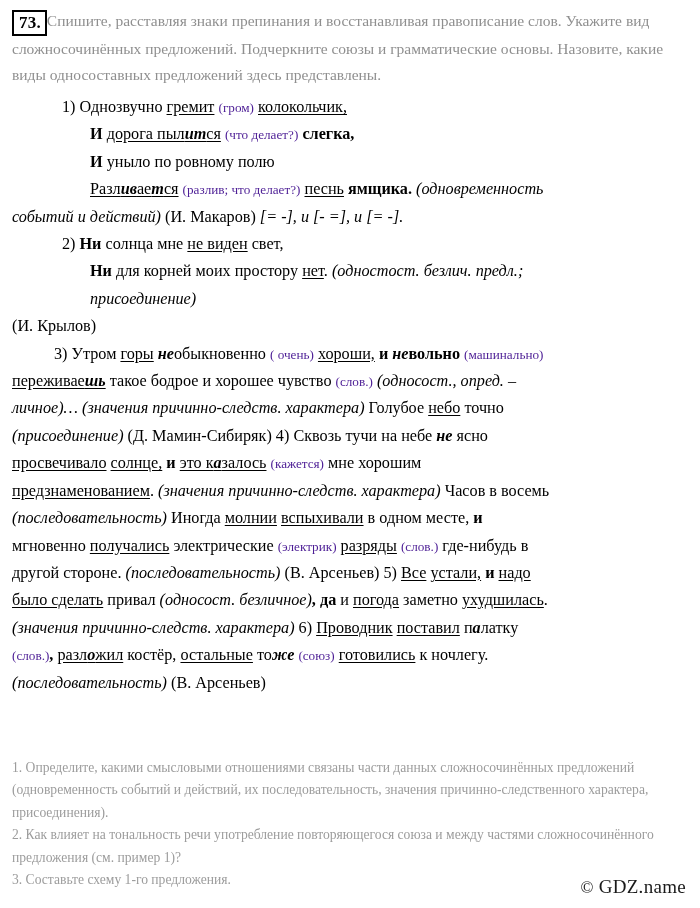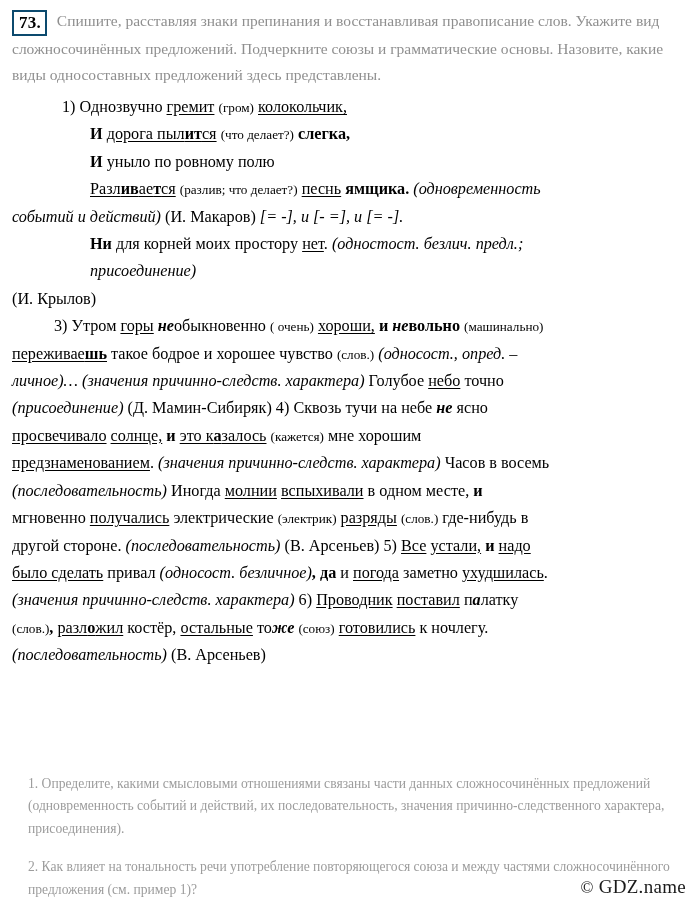--- a/index.html
+++ b/index.html
@@ -26,27 +26,27 @@
 
   
   .header {
     padding: 8px 14px 0 12px;
     font-size: 15.5px;
     line-height: 26px;
     color: #8a8a8a;
   }
   .exnum {
     display: inline-block;
-    border: 2px solid #0c4a6e;
+    border: 2px solid #000000;
     color: #000;
     font-weight: bold;
     font-size: 17px;
     line-height: 18px;
     padding: 2px 4px 2px 5px;
-    margin-right: 10px;
+    margin-right: 0;
     vertical-align: -2px;
     letter-spacing: 0.2px;
   }
   .header-text { color: #8f8f8f; }
 
   
   .body {
     padding: 6px 10px 0 12px;
     font-size: 16.2px;
     line-height: 27.4px;
@@ -58,39 +58,39 @@
   .indent-2 { padding-left: 78px; }
   .hang { padding-left: 0; }
 
   .center { }
 
   
   .b   { font-weight: bold; }
   .bi  { font-weight: bold; font-style: italic; }
   .u   { text-decoration: underline; text-underline-offset: 2px; }
   .bu  { font-weight: normal; text-decoration: underline; text-underline-offset: 2px; }
-  .biu { font-weight: bold; text-decoration: underline; text-underline-offset: 2px; }
+  .biu { font-weight: bold; font-style: italic; text-decoration: underline; text-underline-offset: 2px; }
   .gray {
-    color: #000000;
+    color: #4c1d95;
     font-size: 13.2px;
   }
   .note { font-style: italic; }
   .scheme { font-style: italic; }
 
   
   .footer {
     position: absolute;
     left: 12px;
     top: 757px;
     width: 676px;
     font-size: 13.6px;
     line-height: 22.4px;
     color: #9c9c9c;
   }
-  .footer p { margin: 16px; }
+  .footer p { margin: 0; }
 
   .watermark {
     position: absolute;
     right: 14px;
     bottom: 10px;
     font-size: 19px;
     color: #1a1a1a;
     font-family: Liberation Serif, serif;
     letter-spacing: 0.3px;
   }
@@ -125,20 +125,24 @@
     <p class="para indent-2">
       <span class="u">Разл</span><span class="biu">ив</span><span class="u">ае</span><span class="biu">т</span><span class="u">ся</span>
       <span class="gray">(разлив; что делает?)</span>
       <span class="bu">песнь</span><span class="b"> ямщика. </span><span class="note">(одновременность</span>
     </p>
     <p class="para hang">
       <span class="note">событий и действий)</span><span> (И. Макаров) </span><span class="scheme">[= -], и [- =], и [= -].</span>
     </p>
 
     <p class="para indent-2">
+      <span style="margin-left:-28px;">2)</span>
+      <span class="b">Ни</span><span> солнца мне </span><span class="u">не виден</span><span> свет,</span>
+    </p>
+    <p class="para indent-2">
       <span class="b">Ни</span><span> для корней моих простору </span><span class="u">нет</span><span>. </span><span class="note">(одностост. безлич. предл.;</span>
     </p>
     <p class="para indent-2">
       <span class="note">присоединение)</span>
     </p>
     <p class="para center">
       <span>(И. Крылов)</span>
     </p>
 
     <p class="para indent-1">

